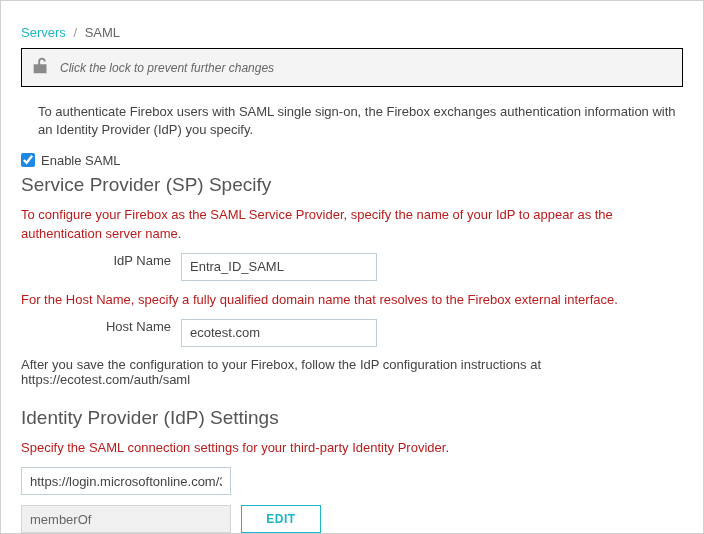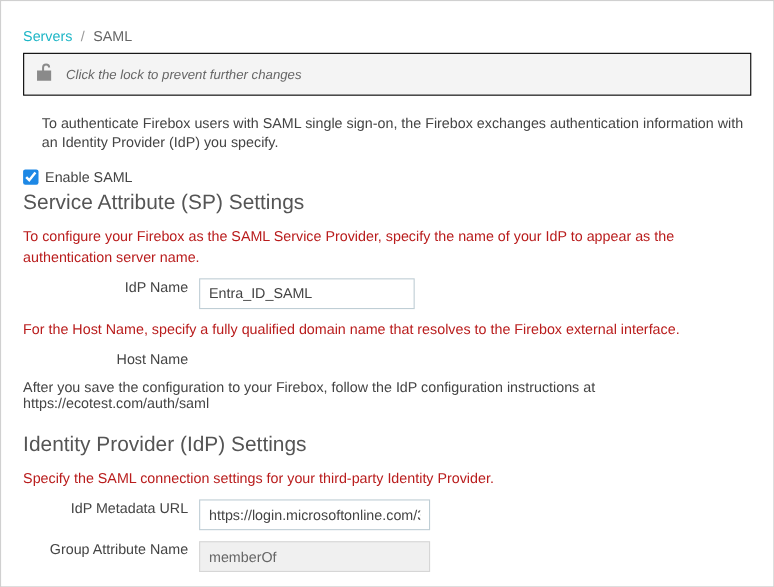--- a/index.html
+++ b/index.html
@@ -22,21 +22,21 @@
     background: #f4f4f4;
     border: 1px solid #000000;
     padding: 6px 8px;
     display: flex;
     align-items: center;
     gap: 8px;
     margin-bottom: 16px;
   }
   .lock-bar .msg { font-style: italic; color: #666; font-size: 12px; }
   .intro { margin: 4px 0 14px 17px; color: #444; line-height: 1.4; }
-  .cb-row { display: flex; align-items: center; gap: 6px; }
+  .cb-row { display: flex; gap: 6px; }
   .cb-row input[type=checkbox] { width: 14px; height: 14px; accent-color: #1e88e5; }
   h2.section {
     font-weight: 300;
     font-size: 19px;
     color: #555;
     margin: 6px 0 10px 0;
   }
   .desc { color: #b91c1c; margin-bottom: 10px; line-height: 1.4; font-size: 13px; }
   .field-row {
     display: flex;
@@ -103,40 +103,40 @@
   <span class="msg">Click the lock to prevent further changes</span>
 </div>
 
 <p class="intro">To authenticate Firebox users with SAML single sign-on, the Firebox exchanges authentication information with an Identity Provider (IdP) you specify.</p>
 
 <div class="cb-row">
   <input type="checkbox" checked="" style="">
   <label>Enable SAML</label>
 </div>
 
-<h2 class="section">Service Attribute (SP) Settings</h2>
+<h2 class="section">Service Provider (SP) Specify</h2>
 <p class="desc">To configure your Firebox as the SAML Service Provider, specify the name of your IdP to appear as the authentication server name.</p>
 
 <div class="field-row">
   <div class="field-label">IdP Name</div>
   <input class="field-input" value="Entra_ID_SAML" style="">
 </div>
 
 <p class="desc">For the Host Name, specify a fully qualified domain name that resolves to the Firebox external interface.</p>
 
 <div class="field-row">
   <div class="field-label">Host Name</div>
+  <input class="field-input" value="ecotest.com" style="">
 </div>
 
 <p class="note">After you save the configuration to your Firebox, follow the IdP configuration instructions at https://ecotest.com/auth/saml</p>
 
 <h2 class="section">Identity Provider (IdP) Settings</h2>
 <p class="desc">Specify the SAML connection settings for your third-party Identity Provider.</p>
 
 <div class="field-row">
-  <div class="field-label">IdP Metadata URL</div>
   <input class="field-input wide" value="https://login.microsoftonline.com/3d75" style="">
 </div>
 
 <div class="field-row">
-  <div class="field-label">Group Attribute Name</div>
   <input class="field-input wide readonly" readonly="" value="memberOf" style="">
+  <button class="btn btn-edit">EDIT</button>
 </div>
 
 </body></html>

